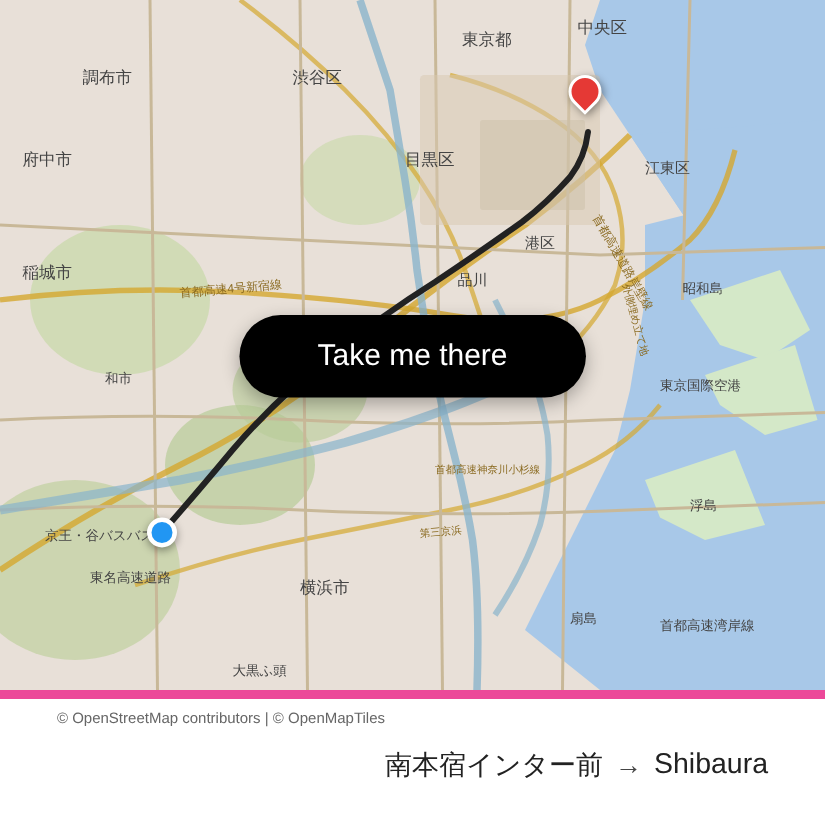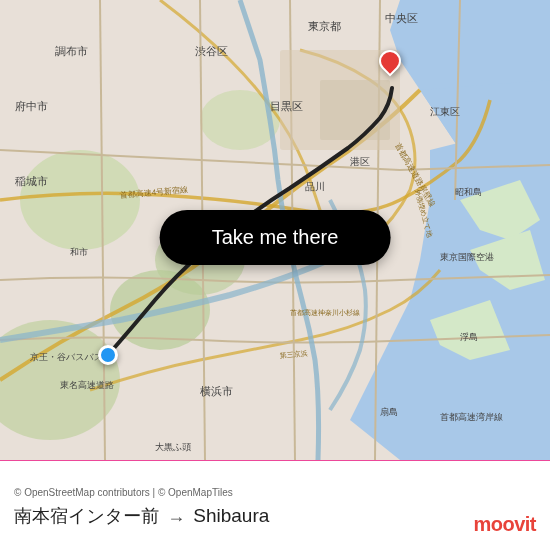--- a/index.html
+++ b/index.html
@@ -52,24 +52,23 @@
       box-shadow: 0 4px 12px rgba(0,0,0,0.3);
       z-index: 10;
     }
 
     
     #bottom-bar {
       width: 100%;
       height: 90px;
       background: white;
       display: flex;
-      flex-direction: column;
       justify-content: center;
       padding: 8px 14px 4px 14px;
-      border-top: 1px solid #ec4899;
+      border-top: 6px solid #ec4899;
       position: relative;
     }
 
     #bottom-row-attribution {
       font-size: 10px;
       color: #666;
       margin-bottom: 6px;
     }
 
     #bottom-row-route {
@@ -245,18 +244,15 @@
 
   </div>
 
   <div id="bottom-bar">
     <div id="bottom-row-attribution">© OpenStreetMap contributors | © OpenMapTiles</div>
     <div id="bottom-row-route">
       <span id="route-from">南本宿インター前</span>
       <span id="route-arrow">→</span>
       <span id="route-to">Shibaura</span>
     </div>
-    <div id="moovit-logo">
-      <span id="moovit-text">moovit</span>
-    </div>
   </div>
 
 </div>
 
 </body></html>

